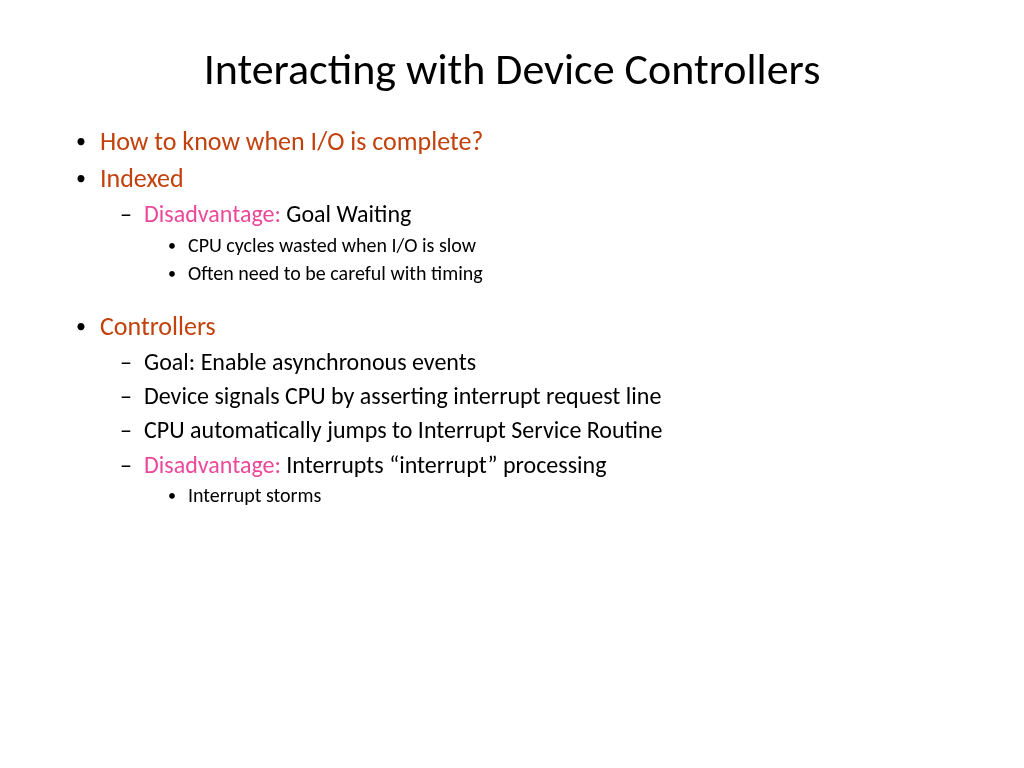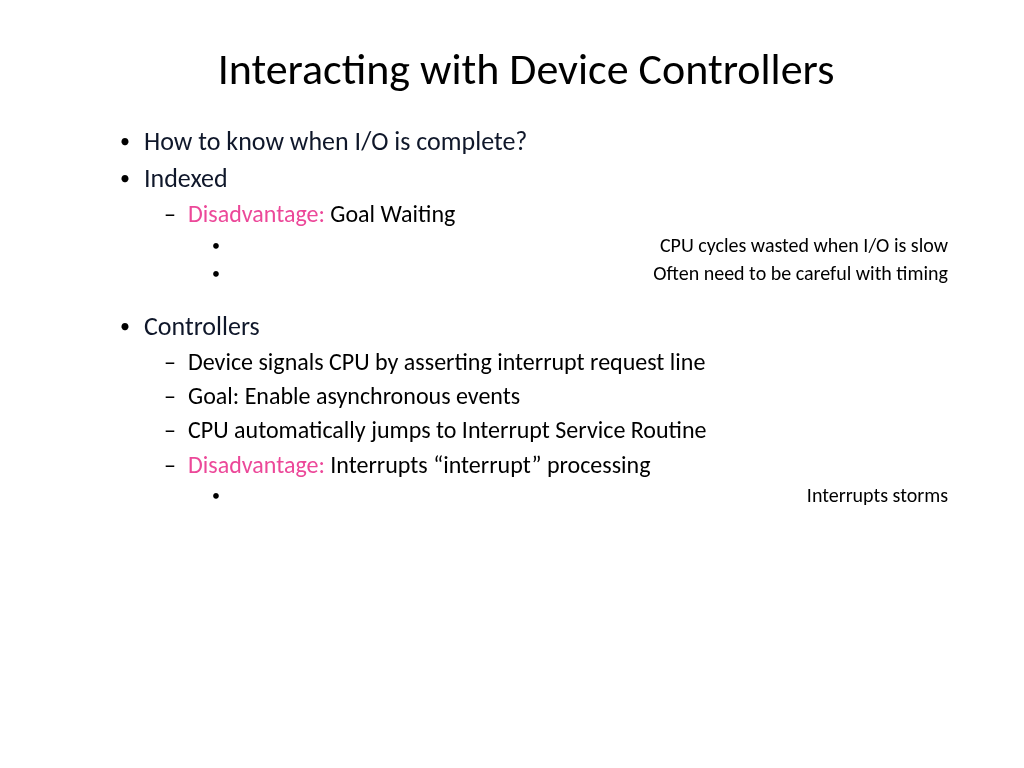--- a/index.html
+++ b/index.html
@@ -6,22 +6,21 @@
     margin: 0;
     padding: 0;
     width: 1024px;
     height: 768px;
     font-family: Calibri, Arial, sans-serif;
     background: #ffffff;
     color: #000000;
     box-sizing: border-box;
   }
   .slide {
-    padding: 30px 76px 30px 60px;
-    margin-left: 44px;
+    padding: 30px 60px 30px 60px;
   }
   .title {
     font-size: 44px;
     font-weight: 400;
     text-align: center;
     margin: 12px 0 28px 0;
     color: #000000;
   }
   ul.lvl1 {
     list-style: none;
@@ -57,37 +56,36 @@
     content: "–";
     position: absolute;
     left: -24px;
     color: #000000;
     top: 0px;
   }
   ul.lvl3 {
     list-style: none;
     padding-left: 44px;
     margin: 1px 0 1px 0;
-    text-align: right;
   }
   ul.lvl3 > li {
     position: relative;
     font-size: 20px;
     line-height: 1.35;
     margin-bottom: 1px;
   }
   ul.lvl3 > li::before {
     content: "•";
     position: absolute;
     left: -20px;
     color: #000000;
     font-size: 16px;
     top: 3px;
   }
-  .blue { color: #0f172a; }
+  .blue { color: #c2410c; }
   .red { color: #ec4899; }
   .spacer { height: 20px; }
 </style>
 </head>
 <body>
 
 <div class="slide">
   <div class="title">Interacting with Device Controllers</div>
 
   <ul class="lvl1">
@@ -103,25 +101,25 @@
         </li>
       </ul>
     </li>
   </ul>
 
   <div class="spacer"></div>
 
   <ul class="lvl1">
     <li><span class="blue">Controllers</span>
       <ul class="lvl2">
+        <li><span>Goal: Enable asynchronous events</span></li>
         <li><span>Device signals CPU by asserting interrupt request line</span></li>
-        <li><span>Goal: Enable asynchronous events</span></li>
         <li><span>CPU automatically jumps to Interrupt Service Routine</span>
         </li>
         <li><span class="red">Disadvantage:</span><span> Interrupts “interrupt” processing</span>
           <ul class="lvl3">
-            <li><span>Interrupts storms</span></li>
+            <li><span>Interrupt storms</span></li>
           </ul>
         </li>
       </ul>
     </li>
   </ul>
 </div>
 
 </body></html>

